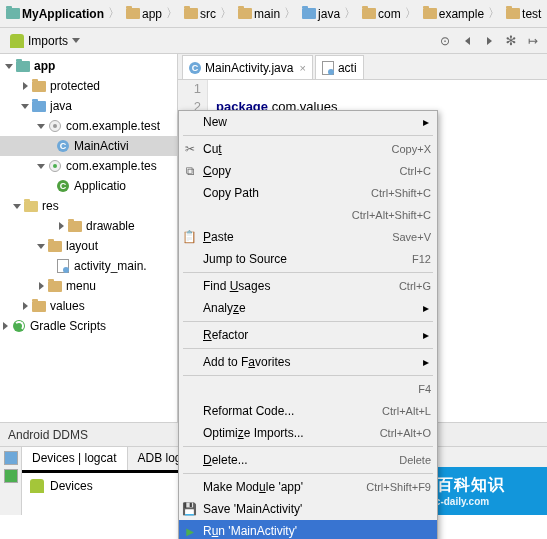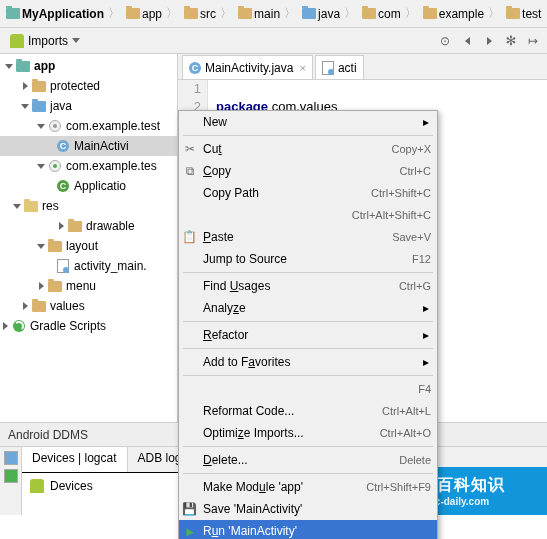--- a/index.html
+++ b/index.html
@@ -76,21 +76,21 @@
   .underline { text-decoration: underline; }
   .run-ic { color: #4caf50; font-size: 10px; }
   
   
   .ddms { border-top: 1px solid #d0d0d0; }
   .ddms-hdr { background: #eee; height: 24px; display: flex; align-items: center; padding: 0 8px; font-size: 12px; color: #333; border-bottom: 1px solid #d0d0d0; }
   .ddms-body { display: flex; height: 68px; }
   .ddms-left { width: 22px; background: #f0f0f0; border-right: 1px solid #d0d0d0; display: flex; flex-direction: column; align-items: center; gap: 4px; padding-top: 4px; }
   .sq { width: 14px; height: 14px; border: 1px solid #aaa; }
   .ddms-main { flex: 1; }
-  .ddms-tabs { display: flex; height: 26px; background: #f0f0f0; border-bottom: 1px solid #000000; }
+  .ddms-tabs { display: flex; height: 26px; background: #f0f0f0; border-bottom: 3px solid #000000; }
   .dtab { padding: 4px 10px; border-right: 1px solid #d0d0d0; background: #fff; cursor: pointer; }
   .ddms-row { display: flex; align-items: center; height: 26px; padding: 0 8px; gap: 6px; }
   .android-ic { width: 14px; height: 14px; background: #a4c639; border-radius: 3px 3px 0 0; position: relative; }
   
   
   .banner { position: absolute; right: 0; bottom: 24px; width: 200px; height: 48px; background: #1296db; color: #fff; display: flex; align-items: center; font-weight: bold; border-radius: 4px 0 0 4px; overflow: hidden; }
   .banner-ic { width: 48px; height: 48px; background: #0d7db8; display: flex; align-items: center; justify-content: center; }
   .banner-ic svg { width: 30px; height: 30px; }
   .banner-txt { padding-left: 8px; }
   .banner-txt .zh { font-size: 16px; letter-spacing: 1px; }

